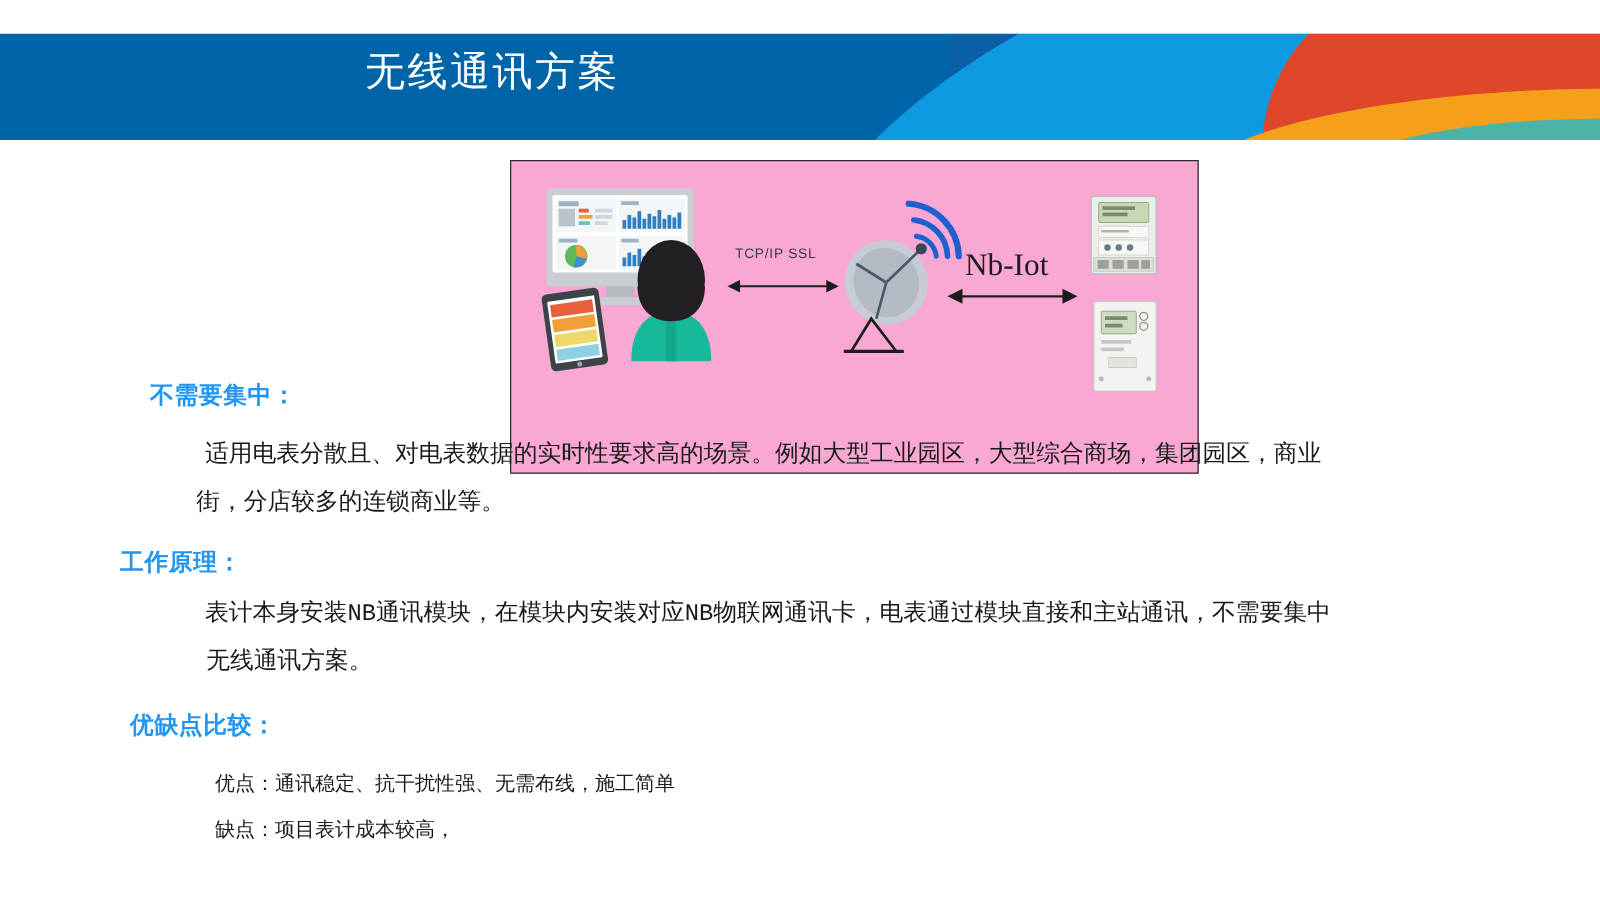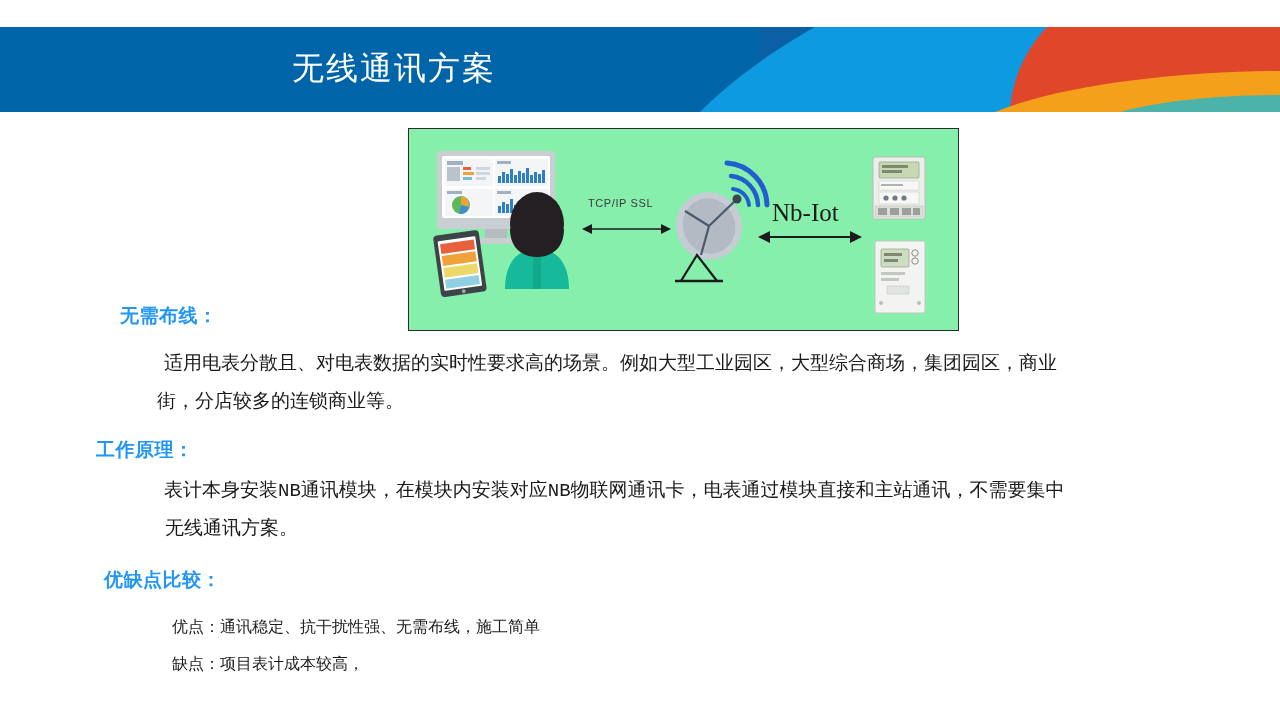--- a/index.html
+++ b/index.html
@@ -43,33 +43,33 @@
     background: #ffffff;
   }
   .logo-o::after {
     content: ""; position: absolute; left: 6px; top: 6px;
     width: 19px; height: 19px; border-radius: 50%;
     background: #0064a8;
     box-shadow: inset 0 0 0 2px #ffffff;
   }
 
   .header-title {
-    position: absolute; left: 292px; top: 47px;
+    position: absolute; left: 292px; top: 36px;
     font-size: 32px; color: #ffffff;
     letter-spacing: 2px;
     font-family: "Liberation Sans", "DejaVu Sans", sans-serif;
     white-space: nowrap;
     text-align: center;
   }
 
   
   .diagram-box {
     position: absolute; left: 408px; top: 128px;
-    width: 551px; height: 203px;
-    border: 1.5px solid #2b2b2b; background: #86efac;
+    width: 551px; height: 251px;
+    border: 1.5px solid #2b2b2b; background: #f9a8d4;
   }
   .diagram-svg { position: absolute; left: 0; top: 0; }
   .edge-label {
     position: absolute;
     font-family: "Liberation Sans", sans-serif;
     font-size: 11px; color: #3b3b3b; letter-spacing: .6px;
     white-space: nowrap;
   }
   .edge-label-nb {
     position: absolute;
@@ -258,21 +258,21 @@
         <rect x="478" y="157" width="22" height="8" fill="#e2e4df" stroke="#c3c7c0" stroke-width="0.6"></rect>
         <circle cx="472" cy="174" r="2" fill="#b9bdb6"></circle>
         <circle cx="510" cy="174" r="2" fill="#b9bdb6"></circle>
       </g>
     </svg>
 
     <div class="edge-label" style="left:179px; top:68px;">TCP/IP  SSL</div>
     <div class="edge-label-nb" style="left:363px; top:70px;">Nb-Iot</div>
   </div>
 
-  <div class="sec-head" style="left:120px; top:303px;">无需布线：</div>
+  <div class="sec-head" style="left:120px; top:303px;">不需要集中：</div>
   <div class="para" style="left:120px; top:345px; width:1075px;">
     <span class="l1">适用电表分散且、对电表数据的实时性要求高的场景。例如大型工业园区，大型综合商场，集团园区，商业</span>
     <span class="l2">街，分店较多的连锁商业等。</span>
   </div>
 
   <div class="sec-head" style="left:96px; top:437px;">工作原理：</div>
   <div class="para" style="left:120px; top:472px; width:1085px;">
     <span class="l1">表计本身安装NB通讯模块，在模块内安装对应NB物联网通讯卡，电表通过模块直接和主站通讯，不需要集中</span>
     <span class="l2" style="padding-left:8px;">无线通讯方案。</span>
   </div>

